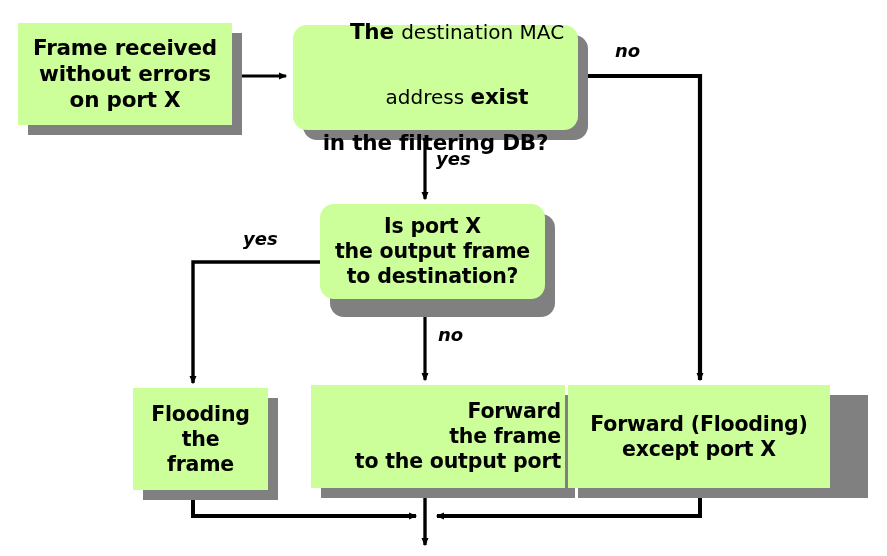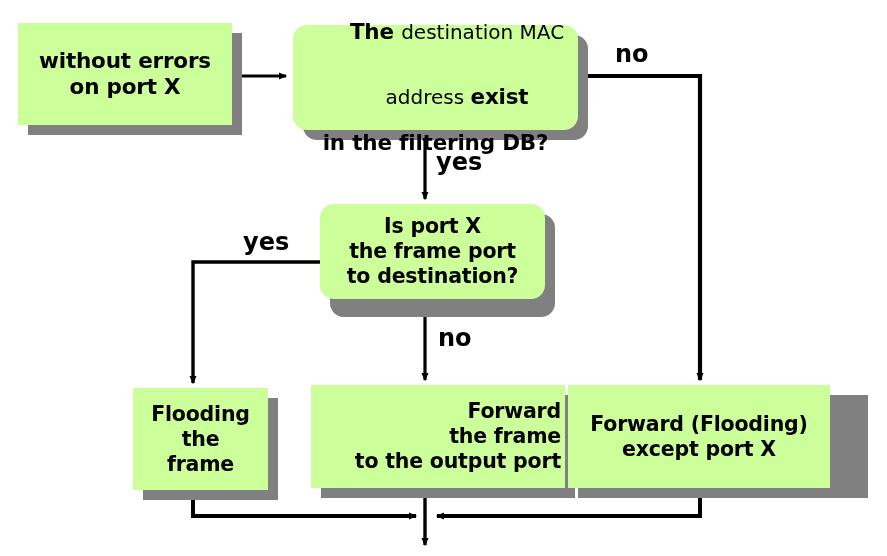--- a/index.html
+++ b/index.html
@@ -70,23 +70,24 @@
     display: block;
     white-space: pre;
   }
 
   
   .edge-label {
     position: absolute;
     z-index: 4;
     font-family: "DejaVu Sans", sans-serif;
     font-weight: bold;
-    font-size: 24px;
+    font-size: 18px;
     color: #000000;
     white-space: nowrap;
+    font-style: italic;
   }
 </style>
 </head>
 <body>
 
 <div id="canvas">
 
   <svg id="connectors" viewBox="0 0 887 556" width="887" height="556" xmlns="http://www.w3.org/2000/svg">
     <defs>
       <marker id="arrow" markerWidth="9" markerHeight="9" refX="7.2" refY="3.6" orient="auto" markerUnits="userSpaceOnUse">
@@ -132,41 +133,42 @@
 
   <div class="shadow" style="left:28px; top:33px; width:214px; height:102px;"></div>
   <div class="shadow rounded-shadow" style="left:303px; top:35px; width:285px; height:105px;"></div>
   <div class="shadow rounded-shadow" style="left:330px; top:214px; width:225px; height:103px;"></div>
   <div class="shadow" style="left:143px; top:398px; width:135px; height:102px;"></div>
   <div class="shadow" style="left:321px; top:395px; width:254px; height:103px;"></div>
   <div class="shadow" style="left:578px; top:395px; width:290px; height:103px;"></div>
 
   <div class="node fs-big" style="left:18px; top:23px; width:214px; height:102px;">
     <span class="txt">
+      <span class="line">Frame received</span>
       <span class="line">without errors</span>
       <span class="line">on port X</span>
     </span>
   </div>
 
   <div class="node rounded" style="left:293px; top:25px; width:285px; height:105px;">
     <span class="txt">
       <span class="mixed-row">
         <span class="fs-big">The </span><span class="fs-small">destination MAC</span>
       </span>
       <span class="mixed-row">
         <span class="fs-small">address </span><span class="fs-big">exist</span>
       </span>
       <span class="mixed-row fs-big">in the filtering DB?</span>
     </span>
   </div>
 
   <div class="node rounded fs-med" style="left:320px; top:204px; width:225px; height:95px;">
     <span class="txt">
       <span class="line">Is port X</span>
-      <span class="line">the frame port</span>
+      <span class="line">the output frame</span>
       <span class="line">to destination?</span>
     </span>
   </div>
 
   <div class="node fs-med" style="left:133px; top:388px; width:135px; height:102px;">
     <span class="txt">
       <span class="line">Flooding</span>
       <span class="line">the</span>
       <span class="line">frame</span>
     </span>

